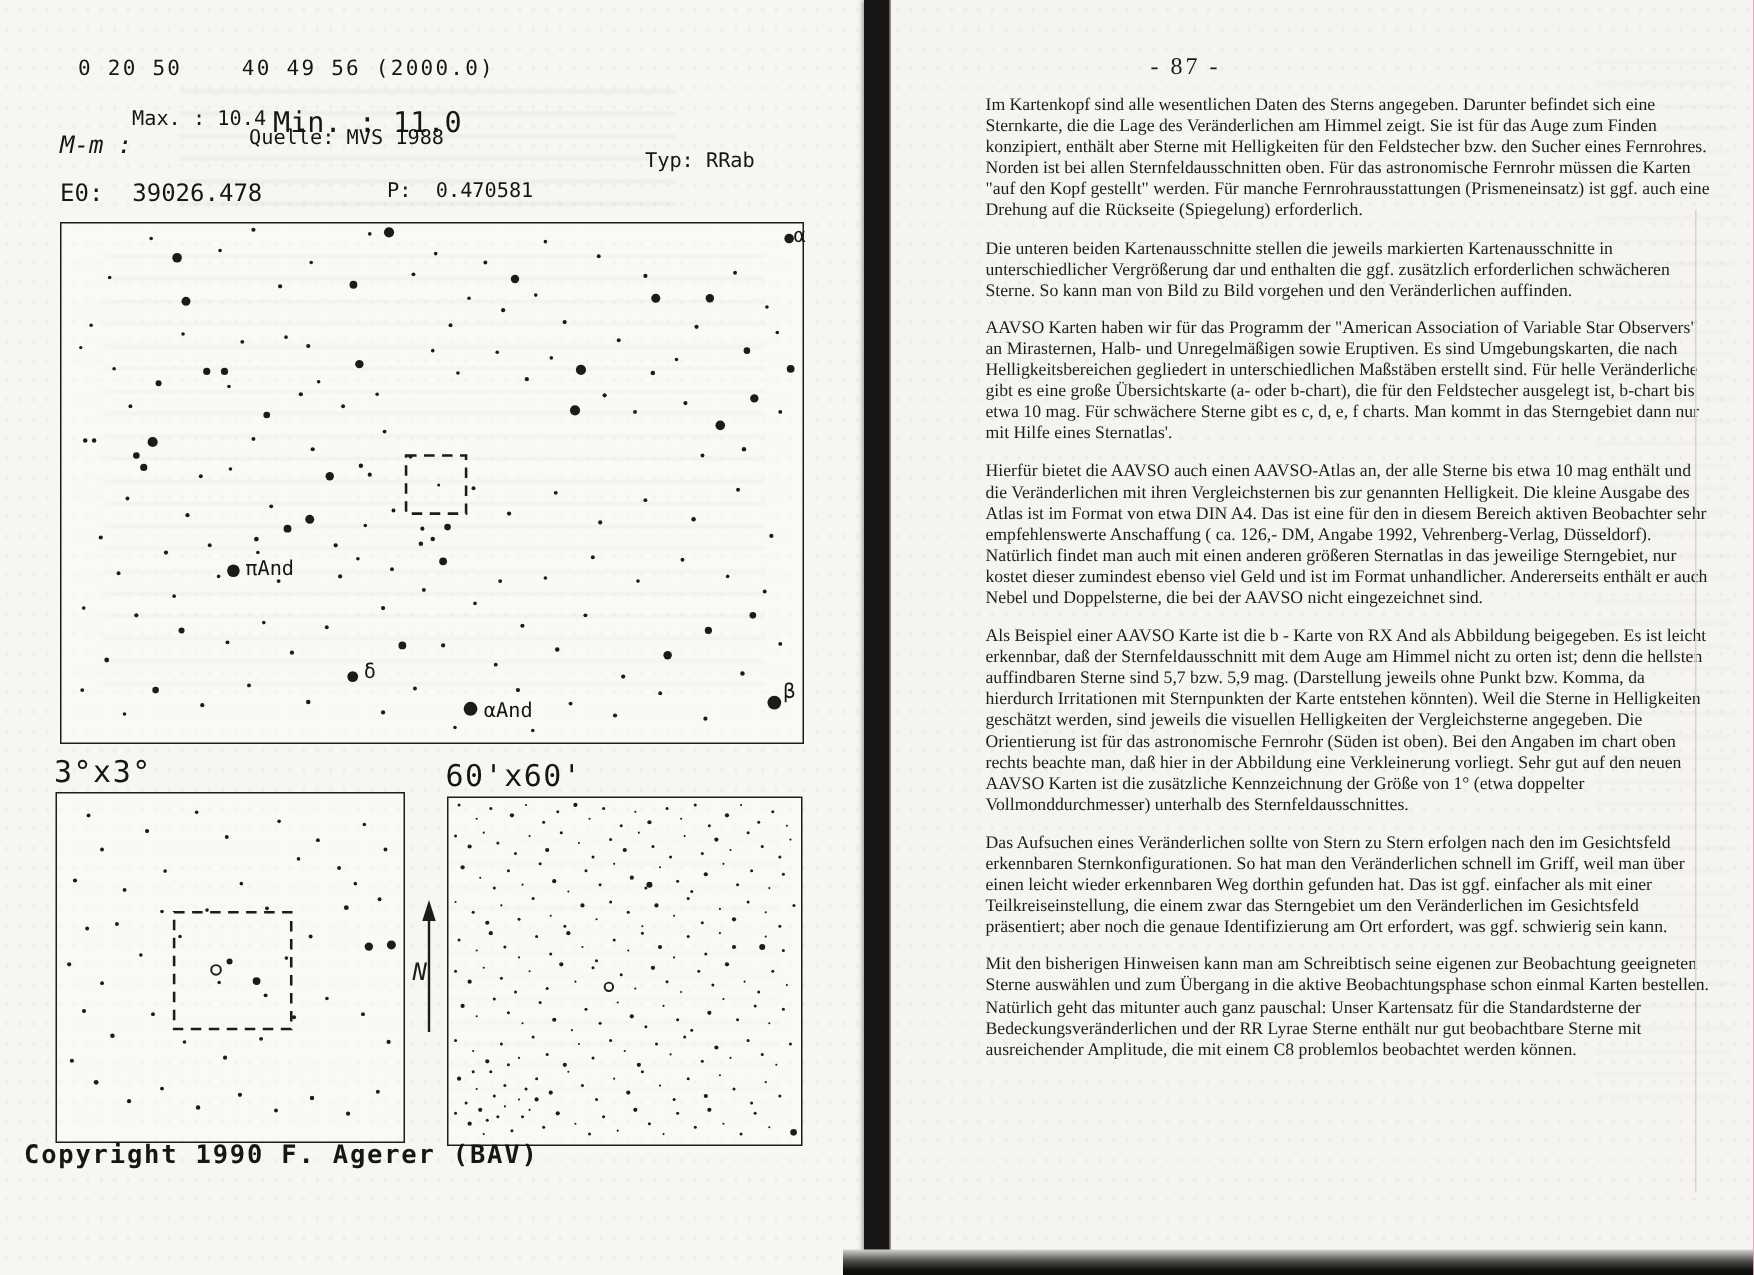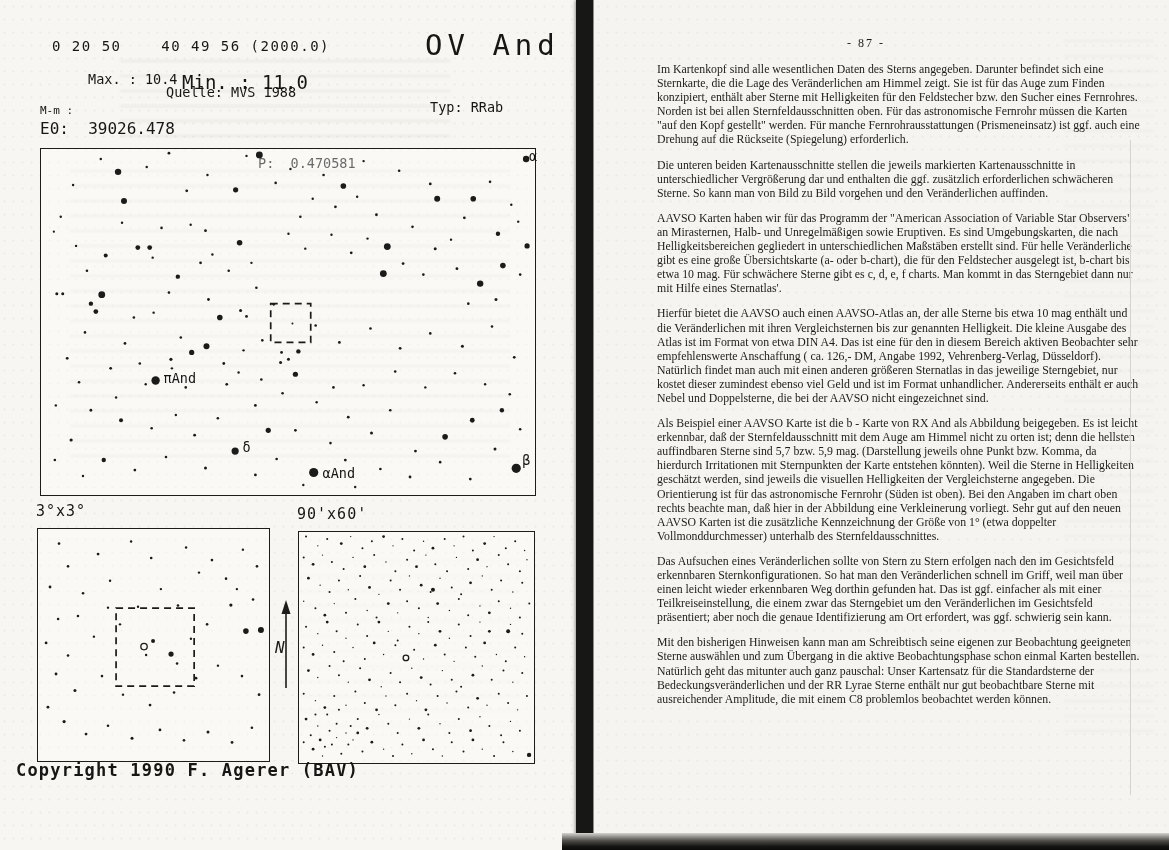--- a/index.html
+++ b/index.html
@@ -15,67 +15,66 @@
   .ghost{position:absolute;pointer-events:none;
     background:repeating-linear-gradient(180deg, rgba(130,128,118,0.10) 0 2px, transparent 2px 15px);
     filter:blur(1px);}
   
   .mono{font-family:"DejaVu Sans Mono",monospace;white-space:pre;color:#161614;}
   .hdr{position:absolute;}
   .coords{left:52px;top:38px;font-size:14px;letter-spacing:1.5px;}
   .star-title{left:425px;top:28px;font-size:29px;letter-spacing:5px;}
   .row-max{left:40px;top:71px;font-size:13.5px;padding-left:48px;}
   .row-min{left:182px;top:71px;font-size:19px;}
-  .row-mm{left:40px;top:104px;font-size:11px;}
+  .row-mm{left:40px;top:87px;font-size:16px;font-style:italic;}
   .row-quelle{left:166px;top:84px;font-size:13.5px;}
   .row-typ{left:430px;top:99px;font-size:13.5px;}
   .row-e0{left:40px;top:119px;font-size:16px;}
-  .row-p{left:258px;top:119px;font-size:13.5px;margin-top:36px;}
+  .row-p{left:258px;top:119px;font-size:13.5px;}
   
   .chartbox{position:absolute;border:1.6px solid #1c1c1a;background:rgba(255,255,255,0.35);}
   .chart-main{left:40px;top:148px;width:494px;height:346px;}
   .chart-medium{left:37px;top:528px;width:231px;height:232px;}
   .chart-fine{left:298px;top:531px;width:235px;height:231px;}
-  .chart-label{position:absolute;font-size:15px;letter-spacing:1px;}
+  .chart-label{position:absolute;font-size:20px;letter-spacing:1px;}
   .label-medium{left:36px;top:502px;}
   .label-fine{left:297px;top:505px;}
   .copyright{position:absolute;left:16px;top:760px;font-size:17px;font-weight:700;letter-spacing:1.2px;}
   
   .north{position:absolute;left:272px;top:598px;width:30px;height:100px;}
   .north svg{position:absolute;left:0;top:0;overflow:visible;}
   .north .n-label{position:absolute;left:3px;top:40px;font-family:"DejaVu Sans Mono",monospace;
     font-size:16px;font-style:italic;color:#1c1c1a;}
   
   .gutter{position:absolute;left:576px;top:0;width:17px;height:838px;background:#171715;
     box-shadow:0 0 4px rgba(0,0,0,0.6);}
   .edge-grad{position:absolute;left:593px;top:0;width:56px;height:838px;
     background:linear-gradient(90deg,#8d8b86,#c6c4bf 35%,#eeede9 72%,#f5f4f0);}
   .edge-streak1{position:absolute;left:598px;top:0;width:2px;height:838px;background:rgba(45,45,42,0.35);}
   .edge-streak2{position:absolute;left:606px;top:0;width:1px;height:838px;background:rgba(45,45,42,0.22);}
   .bottom-shadow{position:absolute;left:562px;top:833px;width:607px;height:17px;
     background:linear-gradient(180deg,#d6d4d0,#504e4a 45%,#131311 80%,#0b0b0a);}
   .faint-vline{position:absolute;left:1130px;top:140px;width:1px;height:655px;background:#d6d4cd;}
   
-  .page-number{position:absolute;left:806px;top:36px;width:120px;text-align:center;
-    font-size:12px;letter-spacing:2px;color:#1b1b19;}
+  .page-number{position:absolute;left:767px;top:36px;width:120px;text-align:left;
+    font-size:16px;letter-spacing:2px;color:#1b1b19;}
   .text-col{position:absolute;left:657px;top:62px;width:500px;}
   .text-col p{margin:0 16px 11px 0;font-size:11.8px;line-height:14.1px;text-align:left;color:#1c1c1a;}
 </style>
 </head>
 <body>
 
 <div class="screenshot">
 
   <div class="page-left">
     <div class="ghost" style="left:120px;top:60px;width:330px;height:80px;"></div>
     <div class="ghost" style="left:70px;top:170px;width:440px;height:300px;"></div>
     <div class="ghost" style="left:300px;top:560px;width:220px;height:180px;opacity:.5;"></div>
 
     <div class="hdr mono coords">0 20 50    40 49 56 (2000.0)</div>
-    <div class="hdr mono star-title">OV And</div>
     <div class="hdr mono row-max">Max. : 10.4</div>
     <div class="hdr mono row-min">Min. : 11.0</div>
     <div class="hdr mono row-mm">M-m :</div>
     <div class="hdr mono row-quelle">Quelle: MVS 1988</div>
     <div class="hdr mono row-typ">Typ: RRab</div>
     <div class="hdr mono row-e0">E0:  39026.478</div>
     <div class="hdr mono row-p">P:  0.470581</div>
 
     <div class="chartbox chart-main">
         <svg width="494" height="346" style="overflow:visible;display:block">
@@ -309,21 +308,21 @@
           <circle cx="55.902" cy="107.648" r="1.2" fill="#1b1b19"></circle>
           <circle cx="198.891" cy="60.087999999999994" r="1.2" fill="#1b1b19"></circle>
           <circle cx="215.06099999999998" cy="70.52799999999999" r="1.3" fill="#1b1b19"></circle>
           <circle cx="69.993" cy="78.648" r="1.2" fill="#1b1b19"></circle>
           <circle cx="39.963" cy="87" r="1.3" fill="#1b1b19"></circle>
           <rect x="78.07799999999999" y="79.11200000000001" width="78.07799999999999" height="77.95200000000001" fill="none" stroke="#1b1b19" stroke-width="1.7" stroke-dasharray="7 5"></rect>
           <circle cx="106.029" cy="117.62400000000001" r="3.2" fill="none" stroke="#1b1b19" stroke-width="1.3"></circle>
         </svg>
       </div>
 
-    <div class="chart-label mono label-fine">90'x60'</div>
+    <div class="chart-label mono label-fine">60'x60'</div>
     <div class="chartbox chart-fine">
         <svg width="235" height="231" style="overflow:visible;display:block">
           <circle cx="7.05" cy="4.62" r="1" fill="#1b1b19"></circle>
           <circle cx="18.8" cy="13.86" r="0.7" fill="#1b1b19"></circle>
           <circle cx="28.2" cy="6.93" r="1" fill="#1b1b19"></circle>
           <circle cx="42.3" cy="11.55" r="1.4" fill="#1b1b19"></circle>
           <circle cx="51.7" cy="4.62" r="0.7" fill="#1b1b19"></circle>
           <circle cx="63.45" cy="16.17" r="1" fill="#1b1b19"></circle>
           <circle cx="72.85" cy="9.24" r="1" fill="#1b1b19"></circle>
           <circle cx="84.6" cy="4.62" r="1.4" fill="#1b1b19"></circle>

